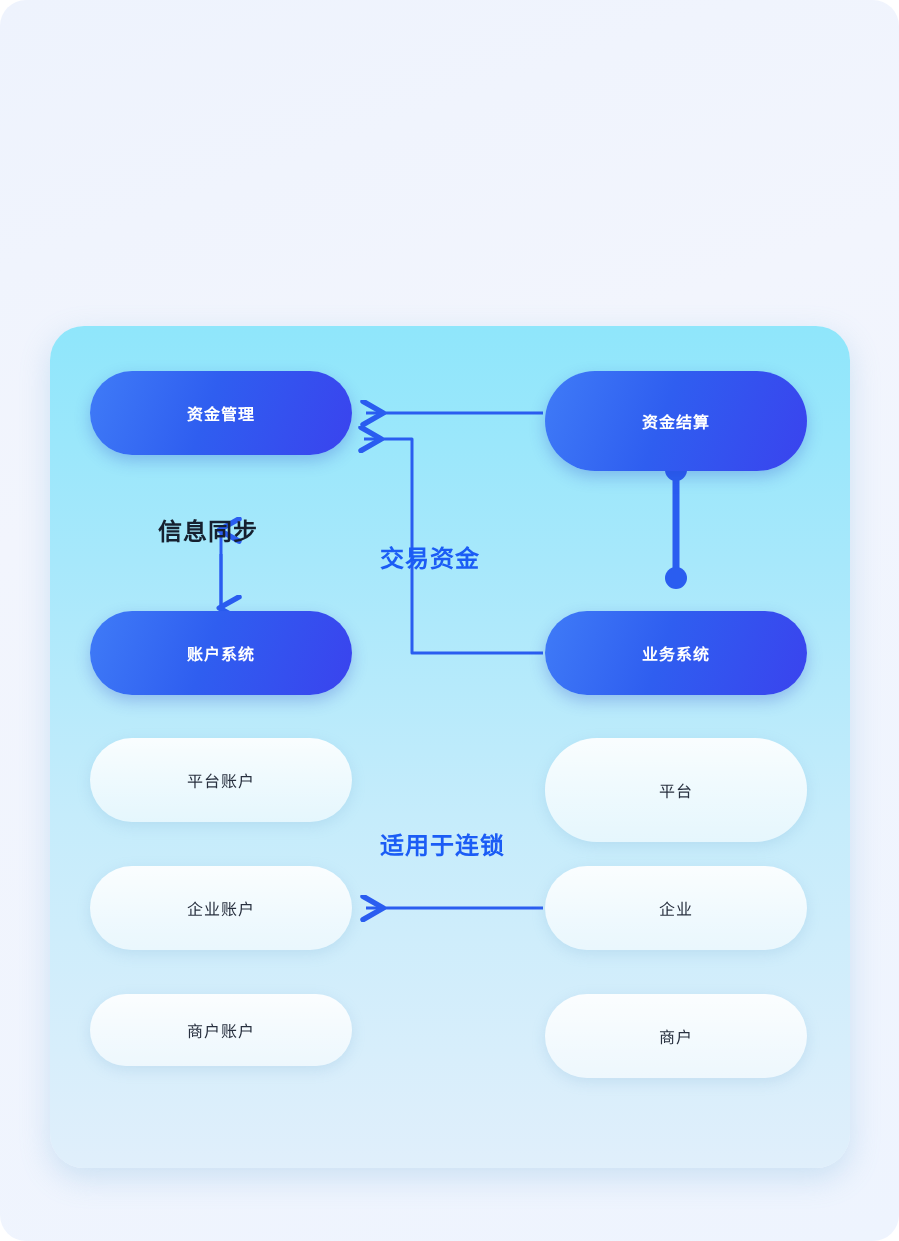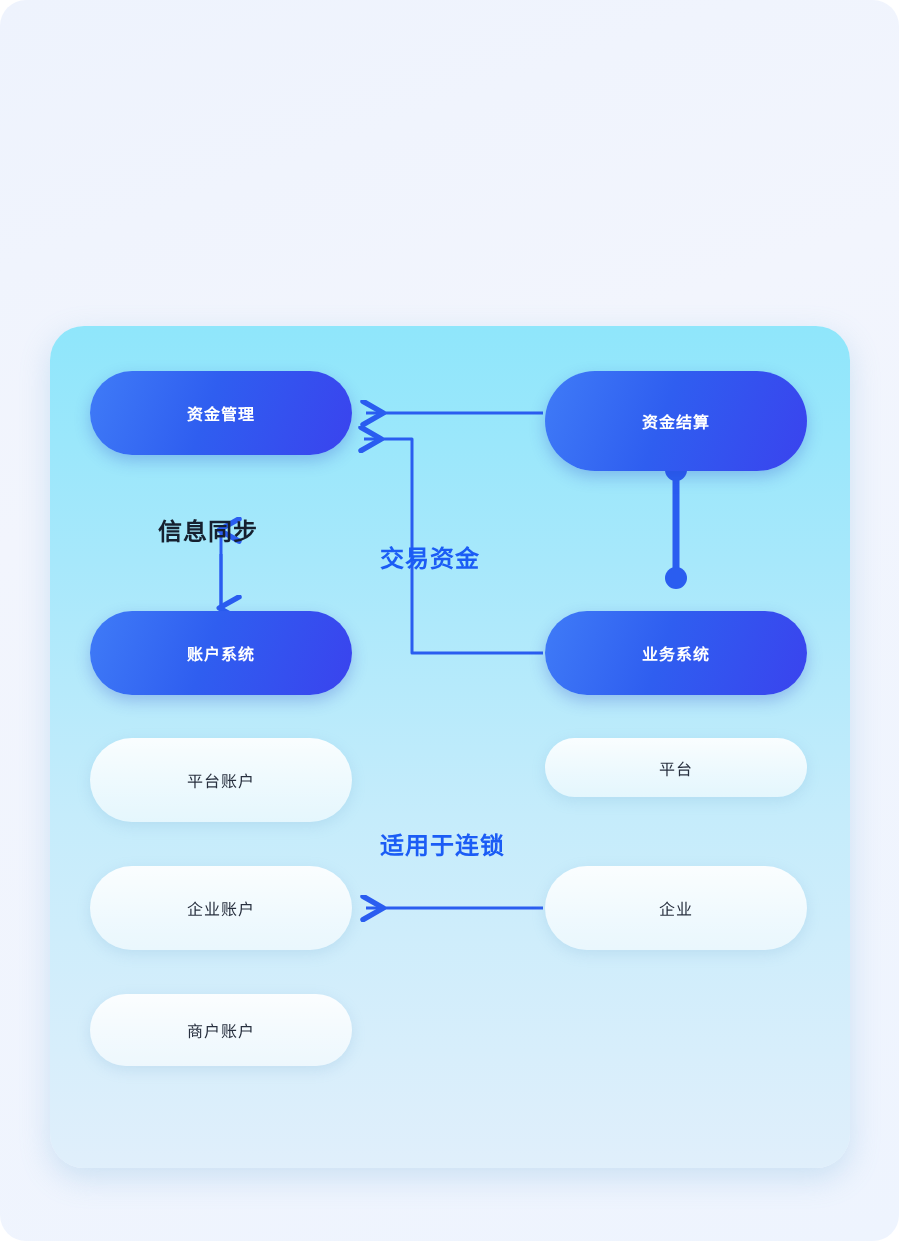--- a/index.html
+++ b/index.html
@@ -81,21 +81,21 @@
 
   
   .n-fund-mgmt  { left: 40px;  top: 45px;  width: 262px; height: 84px; }
   .n-settle     { left: 495px; top: 45px;  width: 262px; height: 100px; }
   .n-account    { left: 40px;  top: 285px; width: 262px; height: 84px; }
   .n-business   { left: 495px; top: 285px; width: 262px; height: 84px; }
 
   .n-plat-acct  { left: 40px;  top: 412px; width: 262px; height: 84px; }
   .n-ent-acct   { left: 40px;  top: 540px; width: 262px; height: 84px; }
   .n-mer-acct   { left: 40px;  top: 668px; width: 262px; height: 72px; }
-  .n-plat       { left: 495px; top: 412px; width: 262px; height: 59px; }
+  .n-plat       { left: 495px; top: 412px; width: 262px; height: 104px; }
   .n-ent        { left: 495px; top: 540px; width: 262px; height: 84px; }
   .n-mer        { left: 495px; top: 668px; width: 262px; height: 84px; }
 
   
   .svg-layer {
     position: absolute;
     left: 0; top: 0;
     width: 800px; height: 842px;
     pointer-events: none;
   }
@@ -179,19 +179,22 @@
     <div class="node ghost n-mer-acct">
       <span>商户账户</span>
     </div>
 
     <div class="node ghost n-plat">
       <span>平台</span>
     </div>
     <div class="node ghost n-ent">
       <span>企业</span>
     </div>
+    <div class="node ghost n-mer">
+      <span>商户</span>
+    </div>
 
     <div class="edge-label lbl-sync">信息同步</div>
     <div class="edge-label lbl-fundflow">交易资金</div>
     <div class="edge-label lbl-txinfo">适用于连锁</div>
 
   </div>
 </div>
 
 </body></html>

